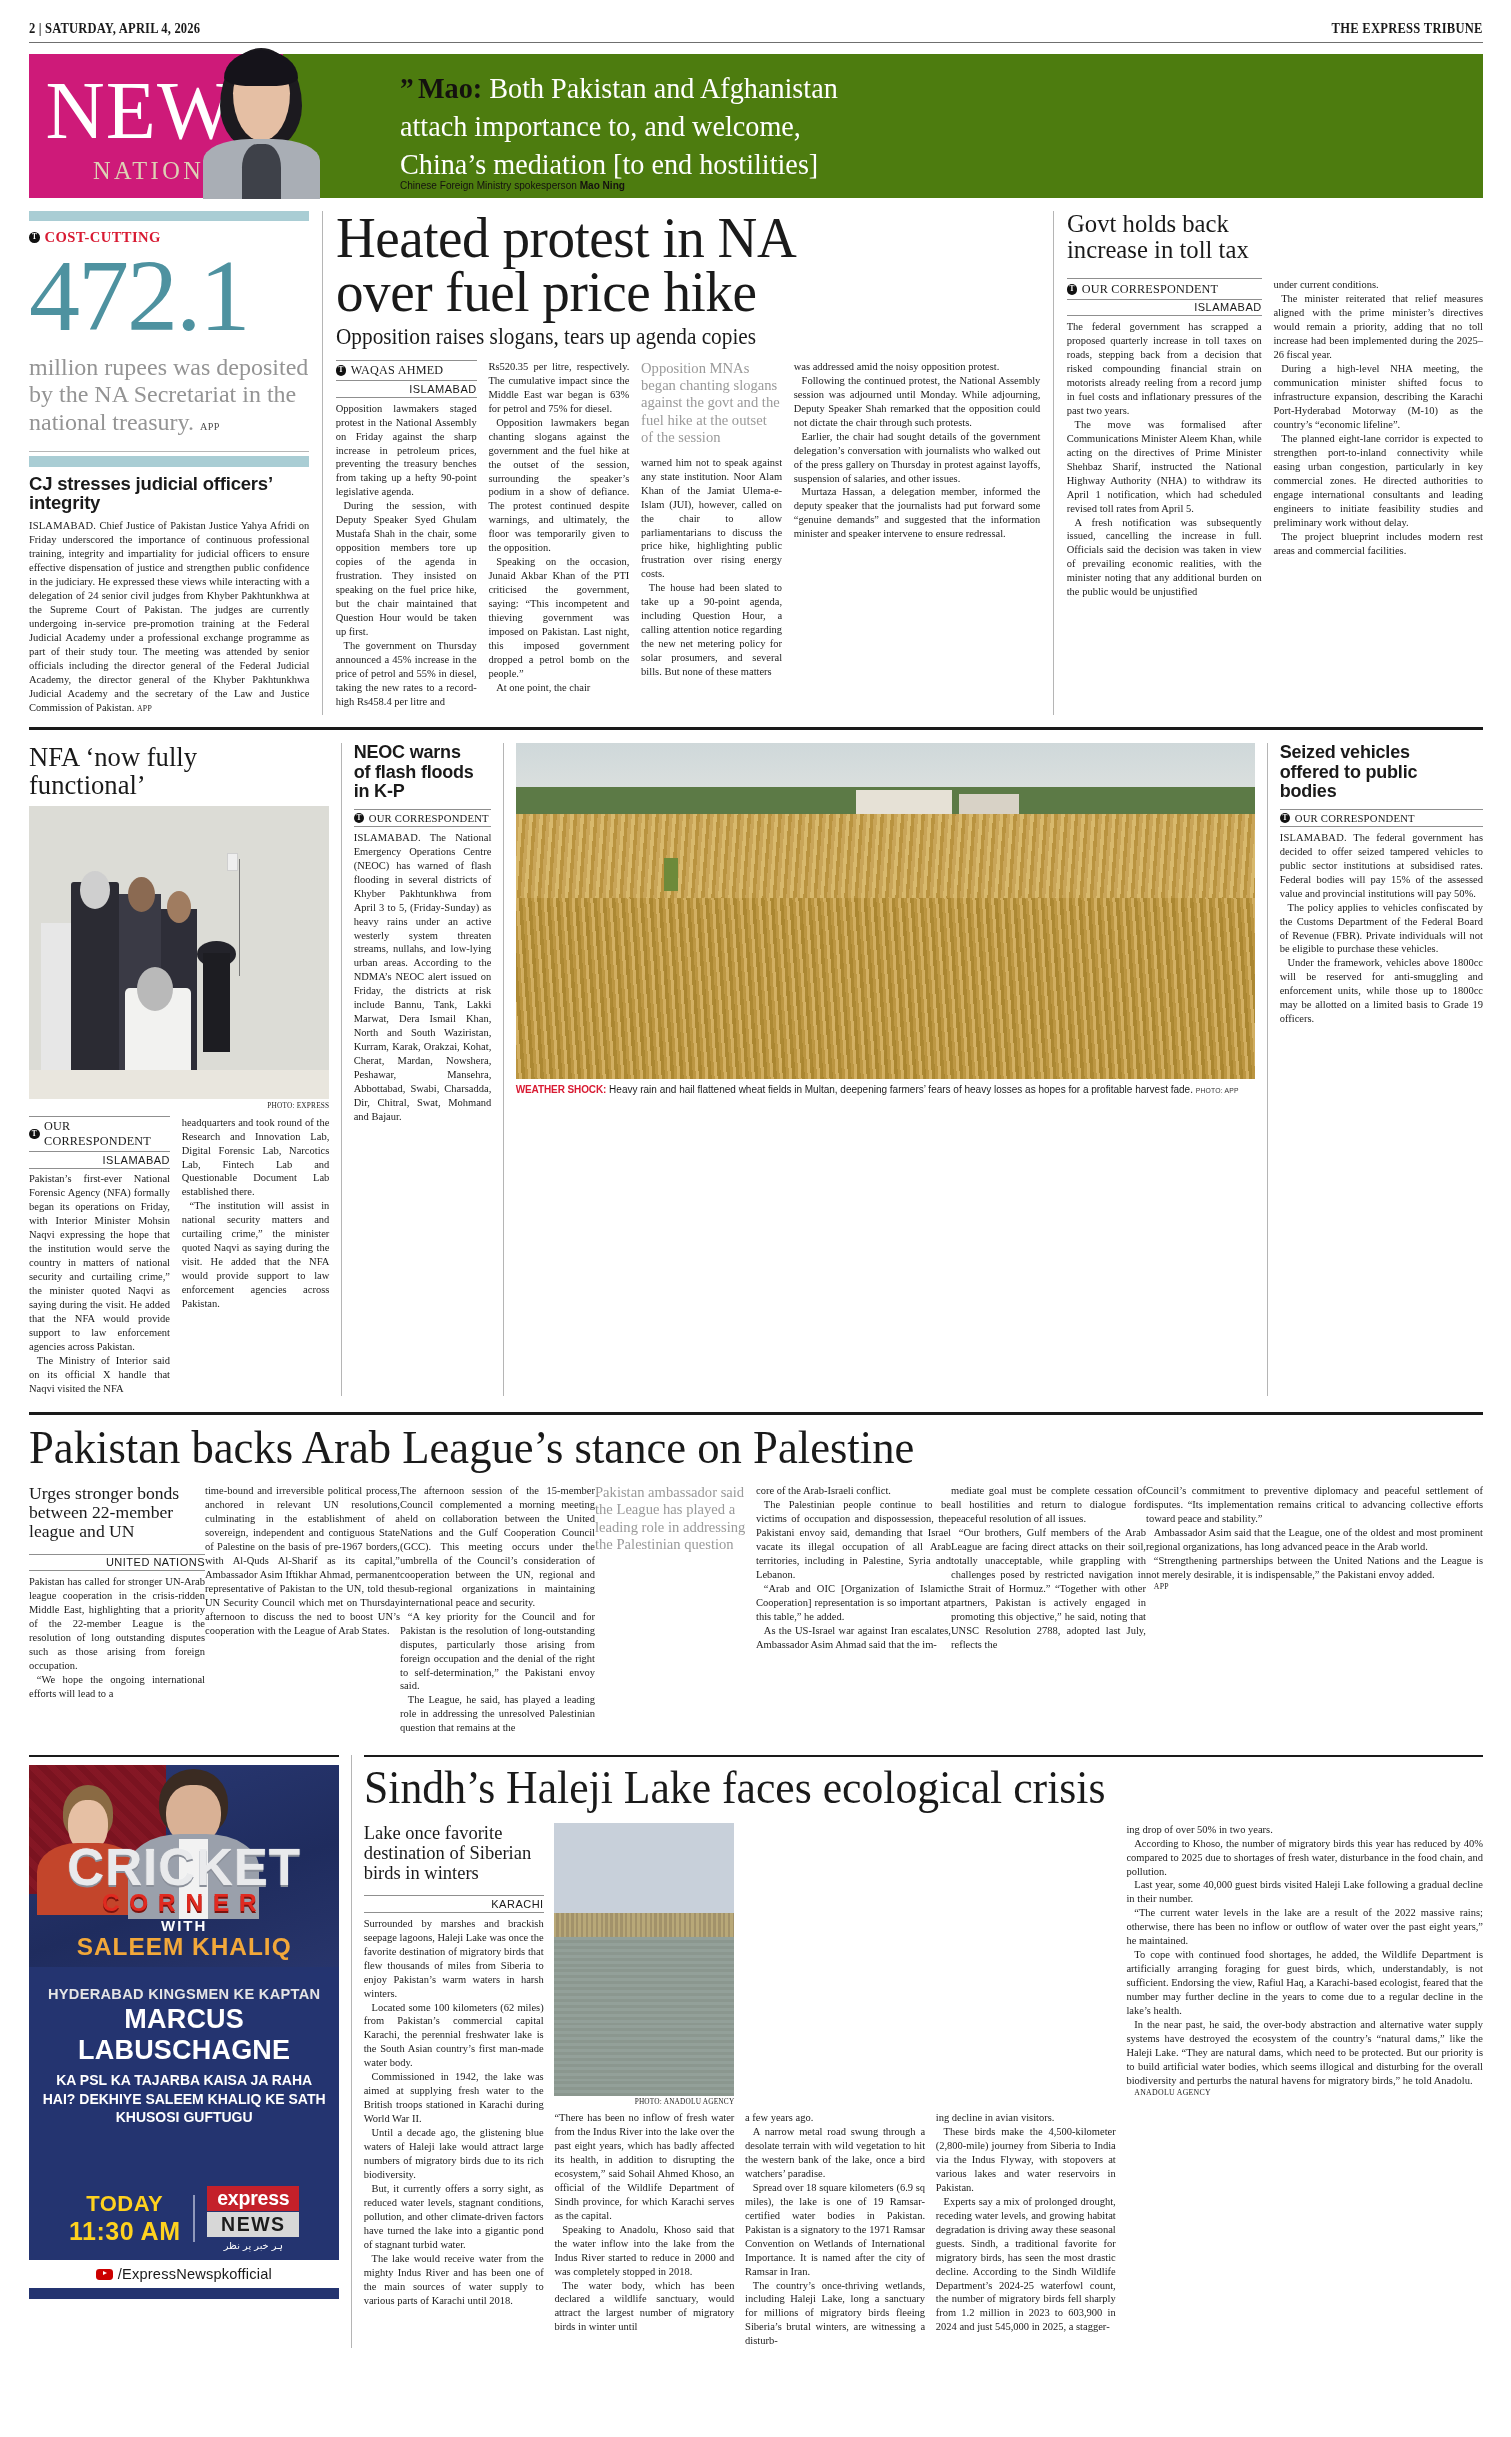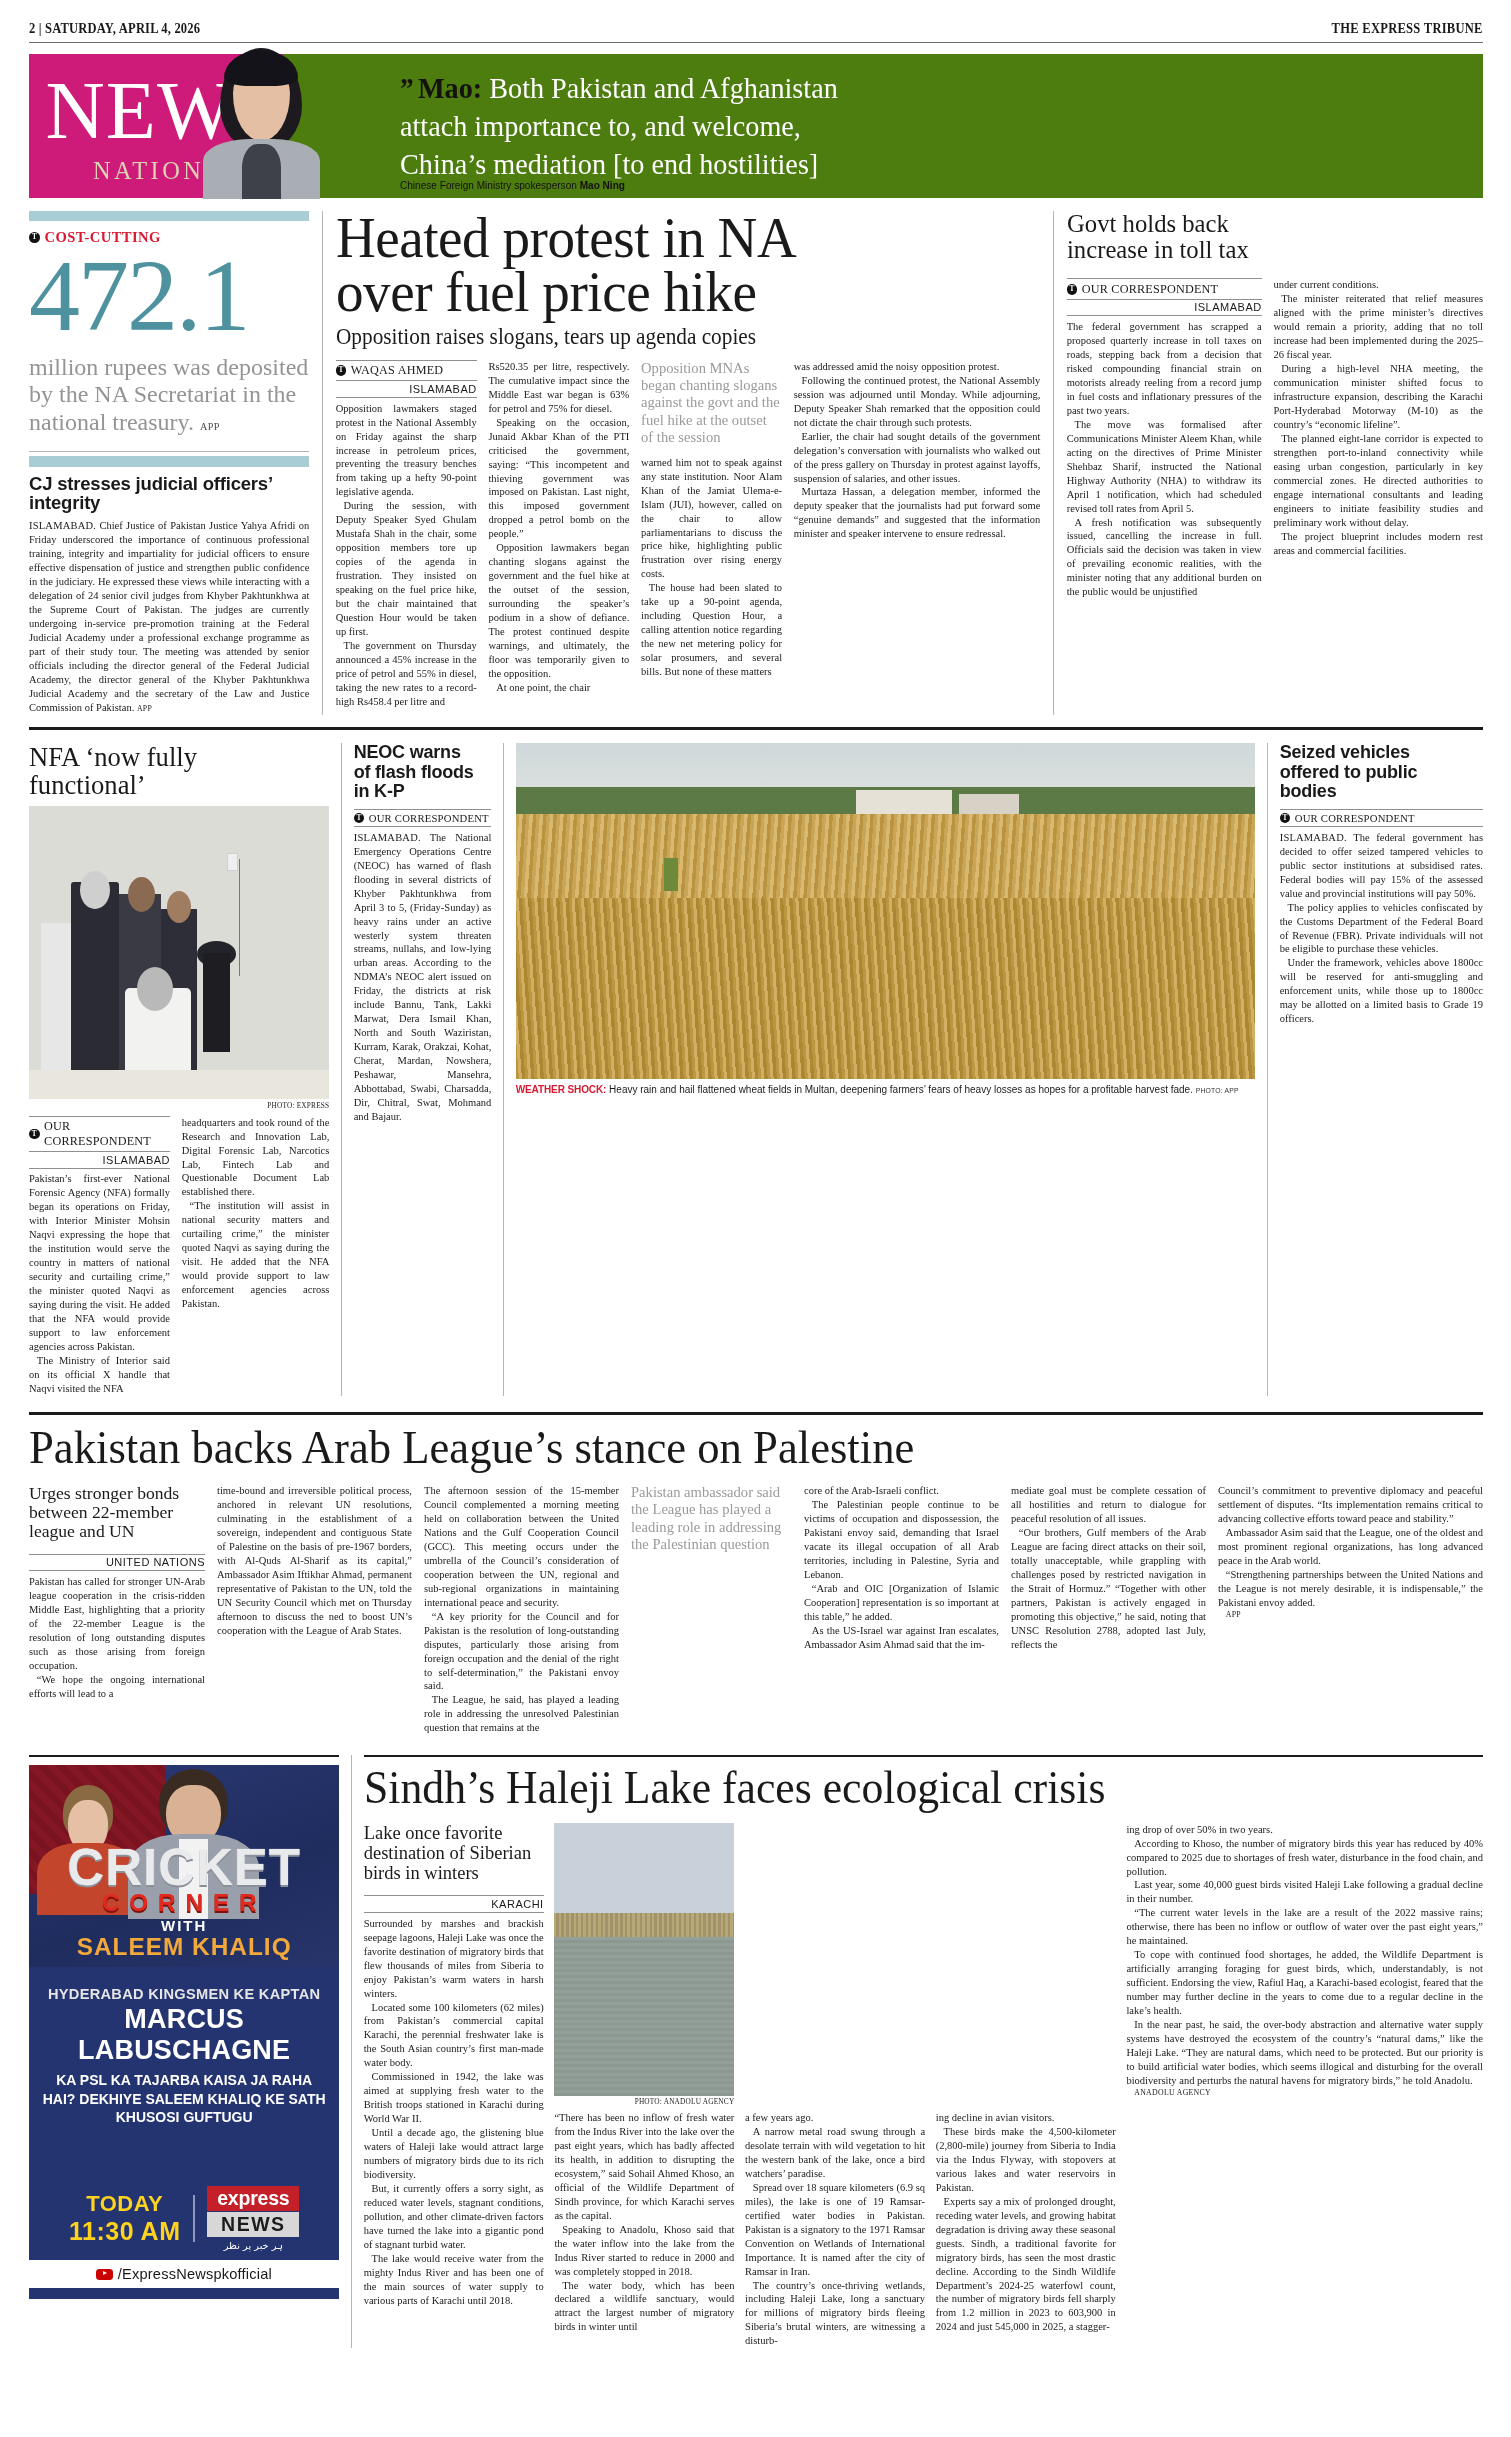--- a/index.html
+++ b/index.html
@@ -364,22 +364,22 @@
           <div class="body-col">
             <p class="first">Opposition lawmakers staged protest in the National Assembly on Friday against the sharp increase in petroleum prices, preventing the treasury benches from taking up a hefty 90-point legislative agenda.</p>
             <p>During the session, with Deputy Speaker Syed Ghulam Mustafa Shah in the chair, some opposition members tore up copies of the agenda in frustration. They insisted on speaking on the fuel price hike, but the chair maintained that Question Hour would be taken up first.</p>
             <p>The government on Thursday announced a 45% increase in the price of petrol and 55% in diesel, taking the new rates to a record-high Rs458.4 per litre and</p>
           </div>
         </div>
 
         <div style="width:141px; flex:0 0 141px;">
           <div class="body-col">
             <p class="first">Rs520.35 per litre, respectively. The cumulative impact since the Middle East war began is 63% for petrol and 75% for diesel.</p>
+            <p>Opposition lawmakers began chanting slogans against the government and the fuel hike at the outset of the session, surrounding the speaker’s podium in a show of defiance. The protest continued despite warnings, and ultimately, the floor was temporarily given to the opposition.</p>
             <p>Speaking on the occasion, Junaid Akbar Khan of the PTI criticised the government, saying: “This incompetent and thieving government was imposed on Pakistan. Last night, this imposed government dropped a petrol bomb on the people.”</p>
-            <p>Opposition lawmakers began chanting slogans against the government and the fuel hike at the outset of the session, surrounding the speaker’s podium in a show of defiance. The protest continued despite warnings, and ultimately, the floor was temporarily given to the opposition.</p>
             <p>At one point, the chair</p>
           </div>
         </div>
 
         <div style="width:141px; flex:0 0 141px;">
           <div class="pullquote">Opposition MNAs began chanting slogans against the govt and the fuel hike at the outset of the session</div>
           <div class="body-col" style="margin-top:9.8px">
             <p class="first">warned him not to speak against any state institution. Noor Alam Khan of the Jamiat Ulema-e-Islam (JUI), however, called on the chair to allow parliamentarians to discuss the price hike, highlighting public frustration over rising energy costs.</p>
             <p>The house had been slated to take up a 90-point agenda, including Question Hour, a calling attention notice regarding the new net metering policy for solar prosumers, and several bills. But none of these matters</p>
           </div>
@@ -529,21 +529,21 @@
         <p>The policy applies to vehicles confiscated by the Customs Department of the Federal Board of Revenue (FBR). Private individuals will not be eligible to purchase these vehicles.</p>
         <p>Under the framework, vehicles above 1800cc will be reserved for anti-smuggling and enforcement units, while those up to 1800cc may be allotted on a limited basis to Grade 19 officers.</p>
       </div>
     </div>
   </div>
 
   <div class="kicker-rule" style="margin-top:16.6px"></div>
   <div style="margin-top:9.8px">
     <div style="font-family:'Liberation Serif',serif; font-size:47px; line-height:1.0; transform:scaleX(.95); transform-origin:left top;">Pakistan backs Arab League’s stance on Palestine</div>
 
-    <div style="display:flex; gap:12px; margin-top:12.7px;">
+    <div style="display:flex; gap:0; margin-top:12.7px;">
       <div style="width:176px; flex:0 0 176px;">
         <div style="font-family:'Liberation Serif',serif; font-size:17.6px; line-height:1.08;">
           <div>Urges stronger bonds</div>
           <div>between 22-member</div>
           <div>league and UN</div>
         </div>
         <div class="byline-box" style="margin-top:12.7px">
           <div class="place-row" style="border-top:1px solid #8f8f8f">UNITED NATIONS</div>
         </div>
         <div class="body-col">

